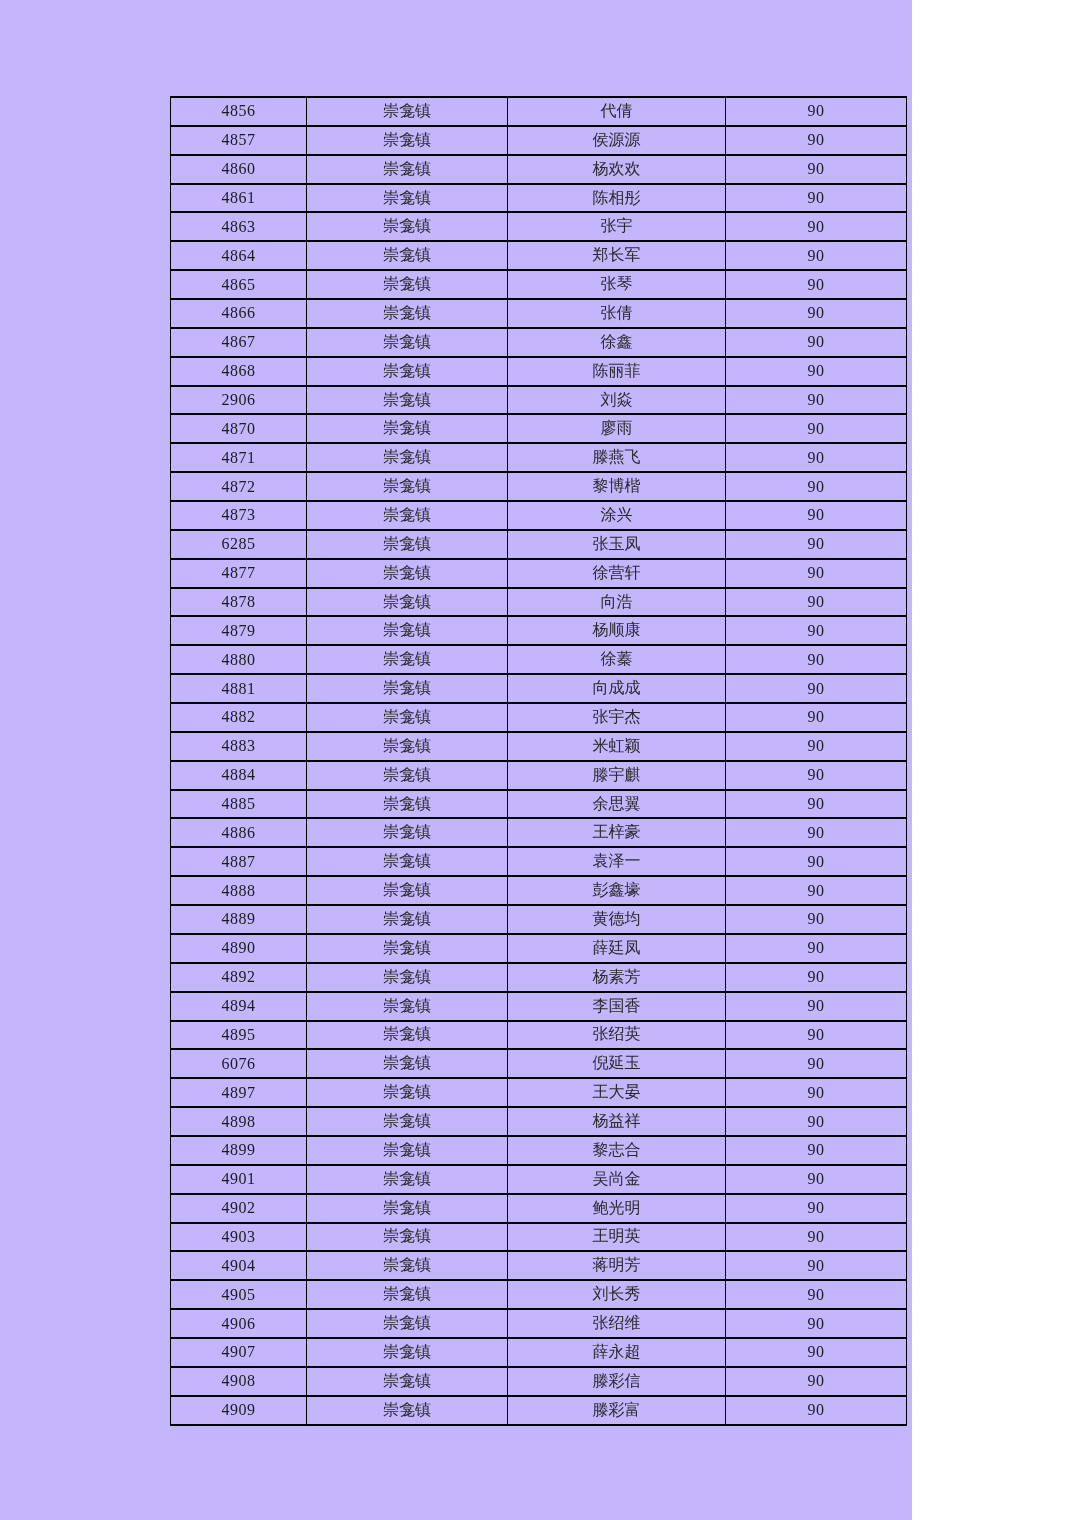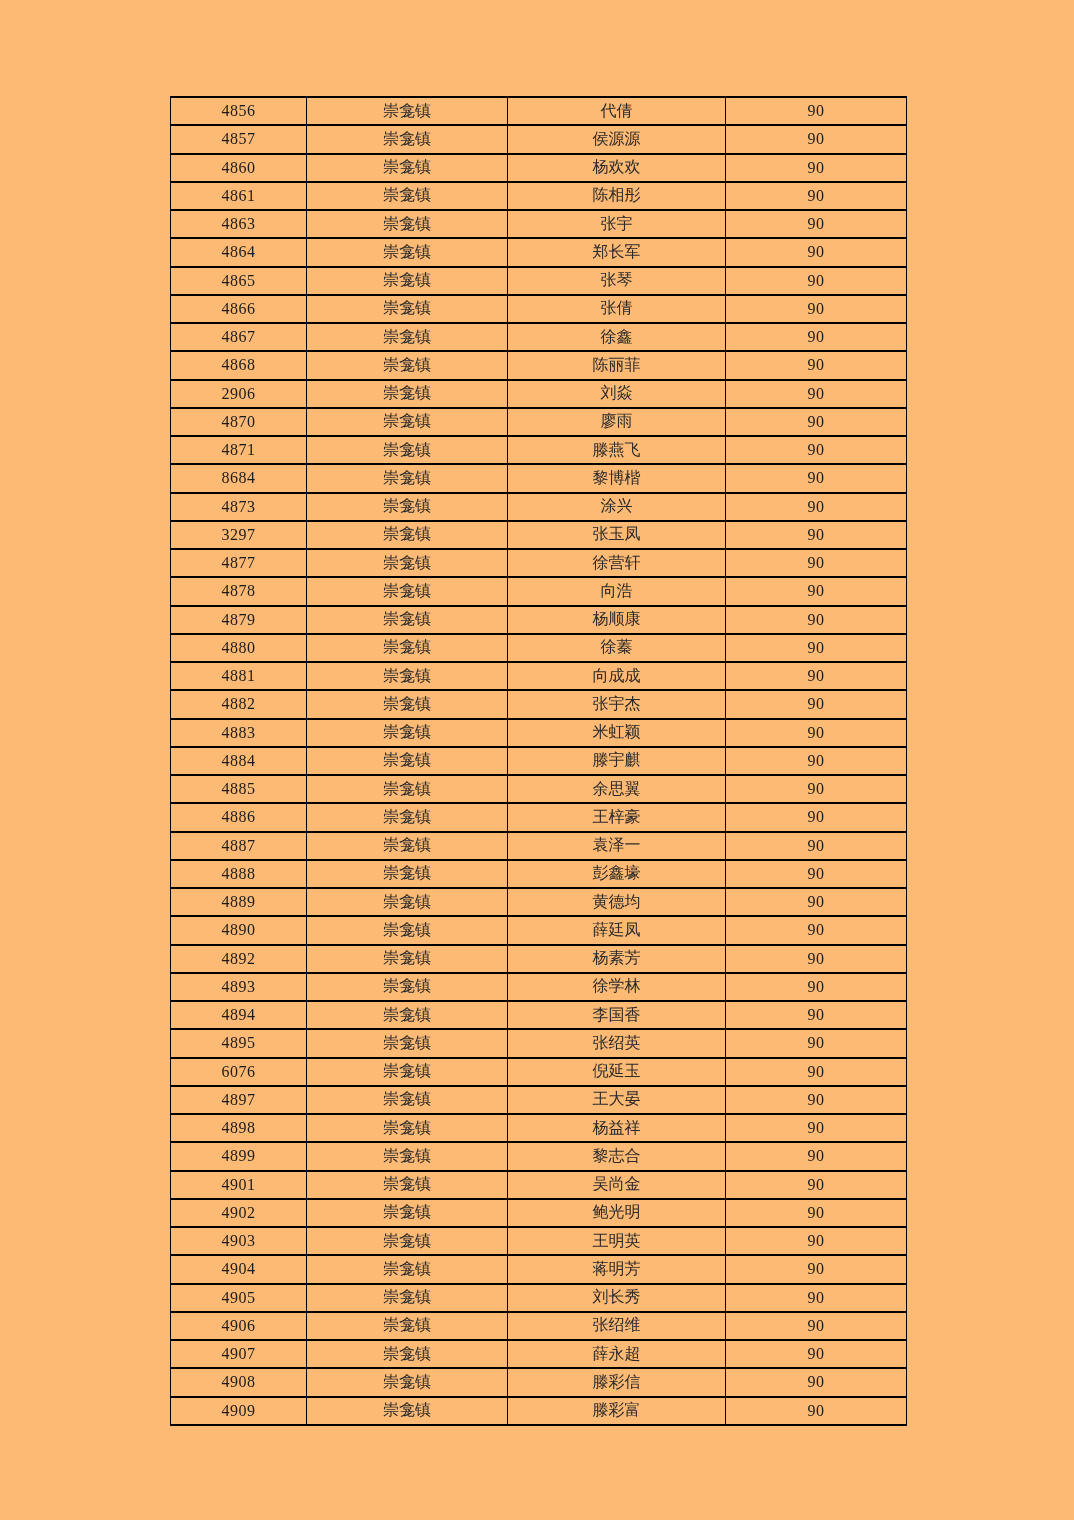--- a/index.html
+++ b/index.html
@@ -2,23 +2,23 @@
 <html><head>
 <meta charset="utf-8">
 <style>
   html, body {
     margin: 0;
     padding: 0;
     background: #ffffff;
   }
   .page {
     position: relative;
-    width: 1074px;
+    width: 912px;
     height: 1520px;
-    background: #fdba74;
+    background: #c4b5fd;
     overflow: hidden;
   }
   table.roster {
     position: absolute;
     left: 170px;
     top: 96px;
     width: 736px;
     height: 1330px;
     border-collapse: collapse;
     table-layout: fixed;
@@ -143,37 +143,37 @@
   </tr>
 
   <tr>
     <td class="cell-serial">4871</td>
     <td class="cell-town">崇龛镇</td>
     <td class="cell-name">滕燕飞</td>
     <td class="cell-score">90</td>
   </tr>
 
   <tr>
-    <td class="cell-serial">8684</td>
+    <td class="cell-serial">4872</td>
     <td class="cell-town">崇龛镇</td>
     <td class="cell-name">黎博楷</td>
     <td class="cell-score">90</td>
   </tr>
 
   <tr>
     <td class="cell-serial">4873</td>
     <td class="cell-town">崇龛镇</td>
     <td class="cell-name">涂兴</td>
     <td class="cell-score">90</td>
   </tr>
 
 
 
   <tr>
-    <td class="cell-serial">3297</td>
+    <td class="cell-serial">6285</td>
     <td class="cell-town">崇龛镇</td>
     <td class="cell-name">张玉凤</td>
     <td class="cell-score">90</td>
   </tr>
 
   <tr>
     <td class="cell-serial">4877</td>
     <td class="cell-town">崇龛镇</td>
     <td class="cell-name">徐营轩</td>
     <td class="cell-score">90</td>
@@ -271,26 +271,20 @@
   </tr>
 
 
   <tr>
     <td class="cell-serial">4892</td>
     <td class="cell-town">崇龛镇</td>
     <td class="cell-name">杨素芳</td>
     <td class="cell-score">90</td>
   </tr>
 
-  <tr>
-    <td class="cell-serial">4893</td>
-    <td class="cell-town">崇龛镇</td>
-    <td class="cell-name">徐学林</td>
-    <td class="cell-score">90</td>
-  </tr>
 
   <tr>
     <td class="cell-serial">4894</td>
     <td class="cell-town">崇龛镇</td>
     <td class="cell-name">李国香</td>
     <td class="cell-score">90</td>
   </tr>
 
   <tr>
     <td class="cell-serial">4895</td>

